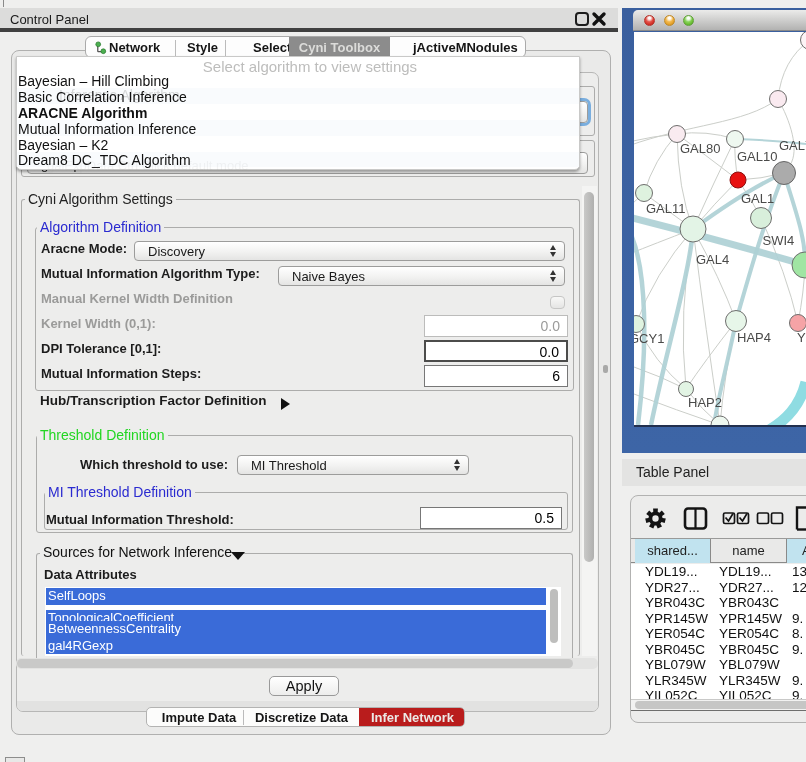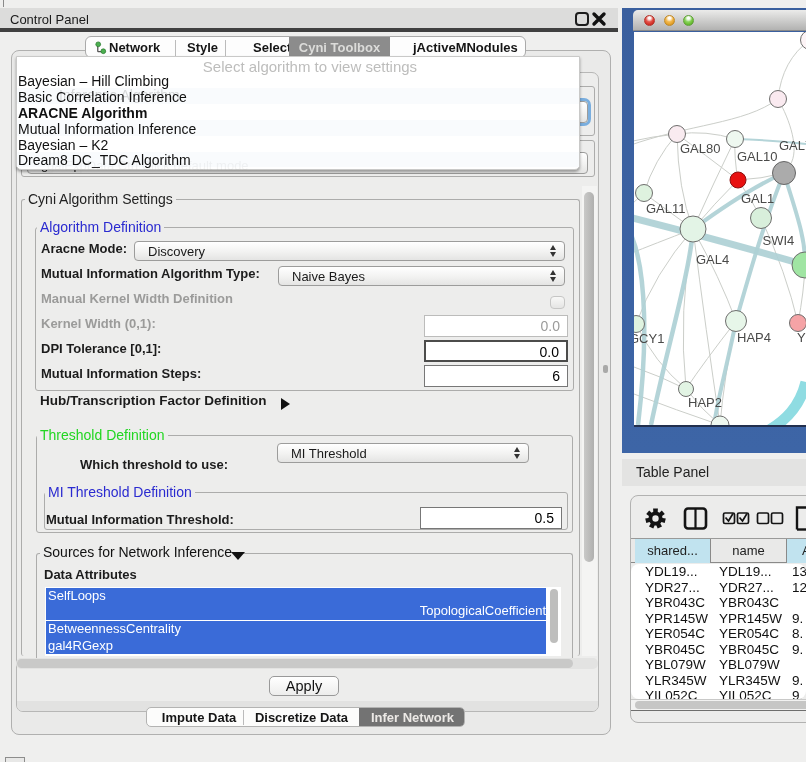--- a/index.html
+++ b/index.html
@@ -54,21 +54,21 @@
 #mactitle { left:633px; top:10px; width:173px; height:21px; background:linear-gradient(#ebebea,#b2b2b1); border-bottom:1px solid #8a8a8a; border-radius:5px 0 0 0; }
 .light { position:absolute; top:5px; width:11px; height:11px; border-radius:50%; }
 #canvas { left:634px; top:32px; width:172px; height:393px; background:#fff; }
 #canvshadow { left:634px; top:425px; width:172px; height:2px; background:#22304e; }
 
 #tpstrip { left:622px; top:453px; width:184px; height:309px; background:#efefee; }
 #tptitle { left:622px; top:459px; width:184px; height:27px; background:#e3e3e2; }
 #tptitle span { position:absolute; left:14px; top:5px; font-size:14px; color:#222; }
 #tpanel { left:630px; top:495px; width:184px; height:228px; background:#ececeb; border:1px solid #b2b2b1; border-radius:8px; }
 #thead { left:631px; top:538px; width:175px; height:25px; background:#e9e9e8; border-top:1px solid #9a9a99; border-bottom:1px solid #8a8a89; }
-#tbody { left:631px; top:564px; width:175px; height:135px; background:#fff; overflow:hidden; font-size:13.5px; color:#111;border-radius:8px; }
+#tbody { left:631px; top:564px; width:175px; height:135px; background:#fff; overflow:hidden; font-size:13.5px; color:#111; }
 .trow { position:absolute; white-space:nowrap; }
 #tscroll { left:631px; top:699px; width:175px; height:12px; background:#f2f2f1; border-top:1px solid #c9c9c8; border-bottom:1px solid #6e6e6d; }
 </style>
 </head>
 <body>
 <div id="root">
   <div class="abs" id="fragline"></div>
   <div class="abs" id="titlebar">
       <span class="t">Control Panel</span>
     </div>
@@ -129,53 +129,53 @@
   <div class="field" style="left:424px;top:340px;width:144px;height:22px;border:2px solid #4c4c4b;color:#000;line-height:20px;padding-right:7px;">0.0</div>
   <div class="lbl" style="left:41px;top:366px;">Mutual Information Steps:</div>
   <div class="field" style="left:424px;top:365px;width:144px;height:22px;border:1px solid #777;color:#000;line-height:20px;padding-right:7px;">6</div>
 
   <div class="lbl" style="left:40px;top:393px;font-size:13.5px;">Hub/Transcription Factor Definition</div>
   <div class="abs" style="left:281px;top:398px;width:0;height:0;border-top:6px solid transparent;border-bottom:6px solid transparent;border-left:9px solid #111;"></div>
 
   <div class="grp" style="left:36px;top:435px;width:537px;height:98px;"></div>
   <div class="gtitle" style="left:37px;top:427px;color:#22d622;">Threshold Definition</div>
   <div class="lbl" style="left:80px;top:457px;">Which threshold to use:</div>
-  <div class="combo" style="left:237px;top:443px;width:252px;height:20px;margin-left:40px;">
+  <div class="combo" style="left:237px;top:455px;width:232px;height:20px;">
       <span class="cx">MI Threshold</span>
       <span class="arrows"></span>
     </div>
   <div class="grp" style="left:44px;top:492px;width:524px;height:38px;"></div>
   <div class="gtitle" style="left:45px;top:484px;color:#2a2ad0;">MI Threshold Definition</div>
   <div class="lbl" style="left:46px;top:512px;">Mutual Information Threshold:</div>
   <div class="field" style="left:420px;top:507px;width:142px;height:22px;border:1px solid #777;color:#000;line-height:20px;padding-right:7px;">0.5</div>
 
   <div class="grp" style="left:36px;top:553px;width:537px;height:110px;border-bottom:none;"></div>
   <div class="gtitle" style="left:40px;top:544px;color:#111;">Sources for Network Inference</div>
   <div class="abs" style="left:231px;top:552px;width:0;height:0;border-left:7.5px solid transparent;border-right:7.5px solid transparent;border-top:8.5px solid #111;"></div>
   <div class="lbl" style="left:44px;top:567px;">Data Attributes</div>
 
   <div class="abs" id="list">
     <div class="lrow" style="top:1px;">SelfLoops</div>
-    <div class="lrow" style="top:16px;text-align:right;">TopologicalCoefficient</div>
+    <div class="lrow" style="top:23px;">TopologicalCoefficient</div>
     <div class="lrow" style="top:34px;">BetweennessCentrality</div>
     <div class="lrow" style="top:50.5px;">gal4RGexp</div>
   </div>
   <div class="thumb" style="left:550px;top:589px;width:8px;height:54px;background:#bebebd;"></div>
 
   <div class="vtrack" style="left:582px;top:186px;width:15px;height:470px;"></div>
   <div class="thumb" style="left:584px;top:192px;width:10px;height:370px;background:linear-gradient(90deg,#c9c9c8,#b0b0af);border-radius:5px;"></div>
   <div class="abs" style="left:16px;top:658px;width:582px;height:11px;background:#e3e3e2;border-radius:5px;"></div>
   <div class="thumb" style="left:17px;top:659px;width:556px;height:9px;background:#c9c9c8;"></div>
 
   <div class="abs" id="apply">Apply</div>
   <div class="abs" id="btabs">
     <div class="tab" style="left:8px;width:88px;height:20px;line-height:19px;">Impute Data</div>
     <div class="tabsep" style="left:96px;top:2px;height:15px;"></div>
     <div class="tab" style="left:97px;width:115px;height:20px;line-height:19px;">Discretize Data</div>
-    <div class="tab" style="left:212px;width:107px;height:20px;line-height:19px;background:#737373;color:#ece9e6;">Infer Network</div>
+    <div class="tab" style="left:212px;width:107px;height:20px;line-height:19px;background:#b91c1c;color:#ece9e6;">Infer Network</div>
   </div>
 
   <div class="abs" id="popup">
     <div class="hint">Select algorithm to view settings</div>
     <div style="position:absolute;left:0;top:31.4px;width:100%;height:15.8px;background:#f9fbfd;"></div>
     <div style="position:absolute;left:0;top:63px;width:100%;height:15.8px;background:#f9fbfd;"></div>
     <div style="position:absolute;left:0;top:94.6px;width:100%;height:15.8px;background:#f9fbfd;"></div>
     <div style="position:absolute;left:42px;top:30px;font-size:14px;color:rgba(130,130,130,0.30);">Inference Algorithm</div>
     <div style="position:absolute;left:30px;top:101px;font-size:13px;color:rgba(150,150,150,0.10);">galExpData Ctrl Click default mode</div>
     <div class="it" style="top:16.3px;">Bayesian – Hill Climbing</div>

